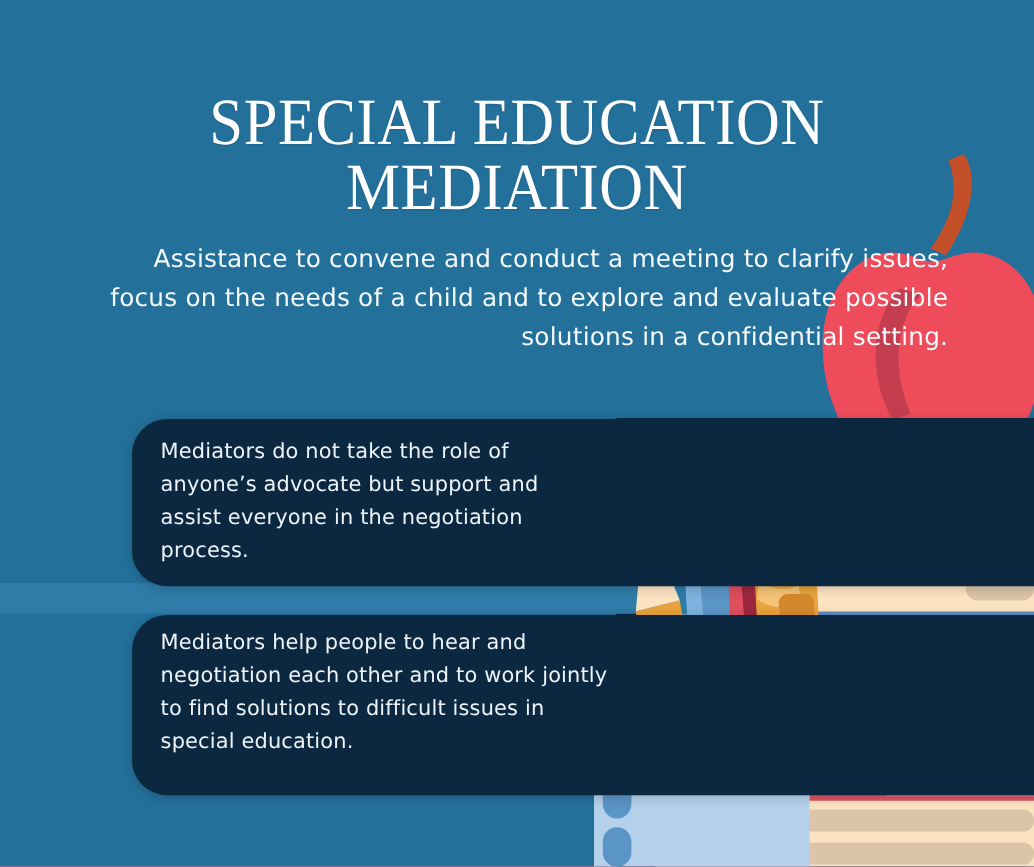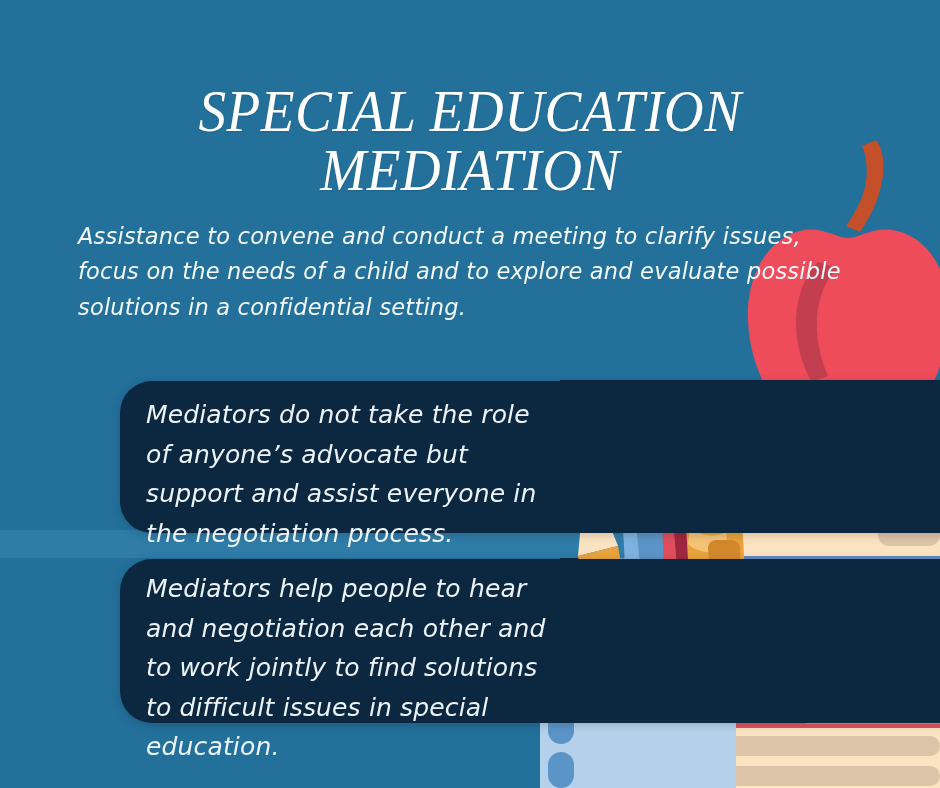--- a/index.html
+++ b/index.html
@@ -7,21 +7,20 @@
     padding: 0;
     background: #ffffff;
   }
   #poster {
     position: relative;
     width: 940px;
     height: 788px;
     overflow: hidden;
     background: #be185d;
     font-family: "DejaVu Sans", sans-serif;
-    font-style: italic;
   }
 
   
   .art {
     position: absolute;
     inset: 0;
     z-index: 1;
     pointer-events: none;
   }
 
@@ -50,37 +49,37 @@
     text-shadow: 0 1px 2px rgba(0,0,0,0.12);
   }
   .title .line1 { display: block; }
   .title .line2 { display: block; }
 
   .lede {
     position: absolute;
     top: 196px;
     left: 78px;
     width: 784px;
-    text-align: left;
+    text-align: right;
     color: #F4FAFD;
     font-size: 22.5px;
     line-height: 1.58;
     letter-spacing: 0.2px;
     font-weight: 400;
   }
 
   .callout {
     position: absolute;
     background: #0B2840;
     color: #EDF4F9;
     box-shadow: 0 2px 10px rgba(0,0,0,0.18);
   }
   .callout .ctext {
     display: block;
-    font-size: 25px;
+    font-size: 19px;
     line-height: 1.58;
     letter-spacing: 0.15px;
   }
 
   #callout-1 {
     left: 120px;
     top: 381px;
     width: 830px;
     height: 152px;
     border-radius: 32px 0 0 32px;

